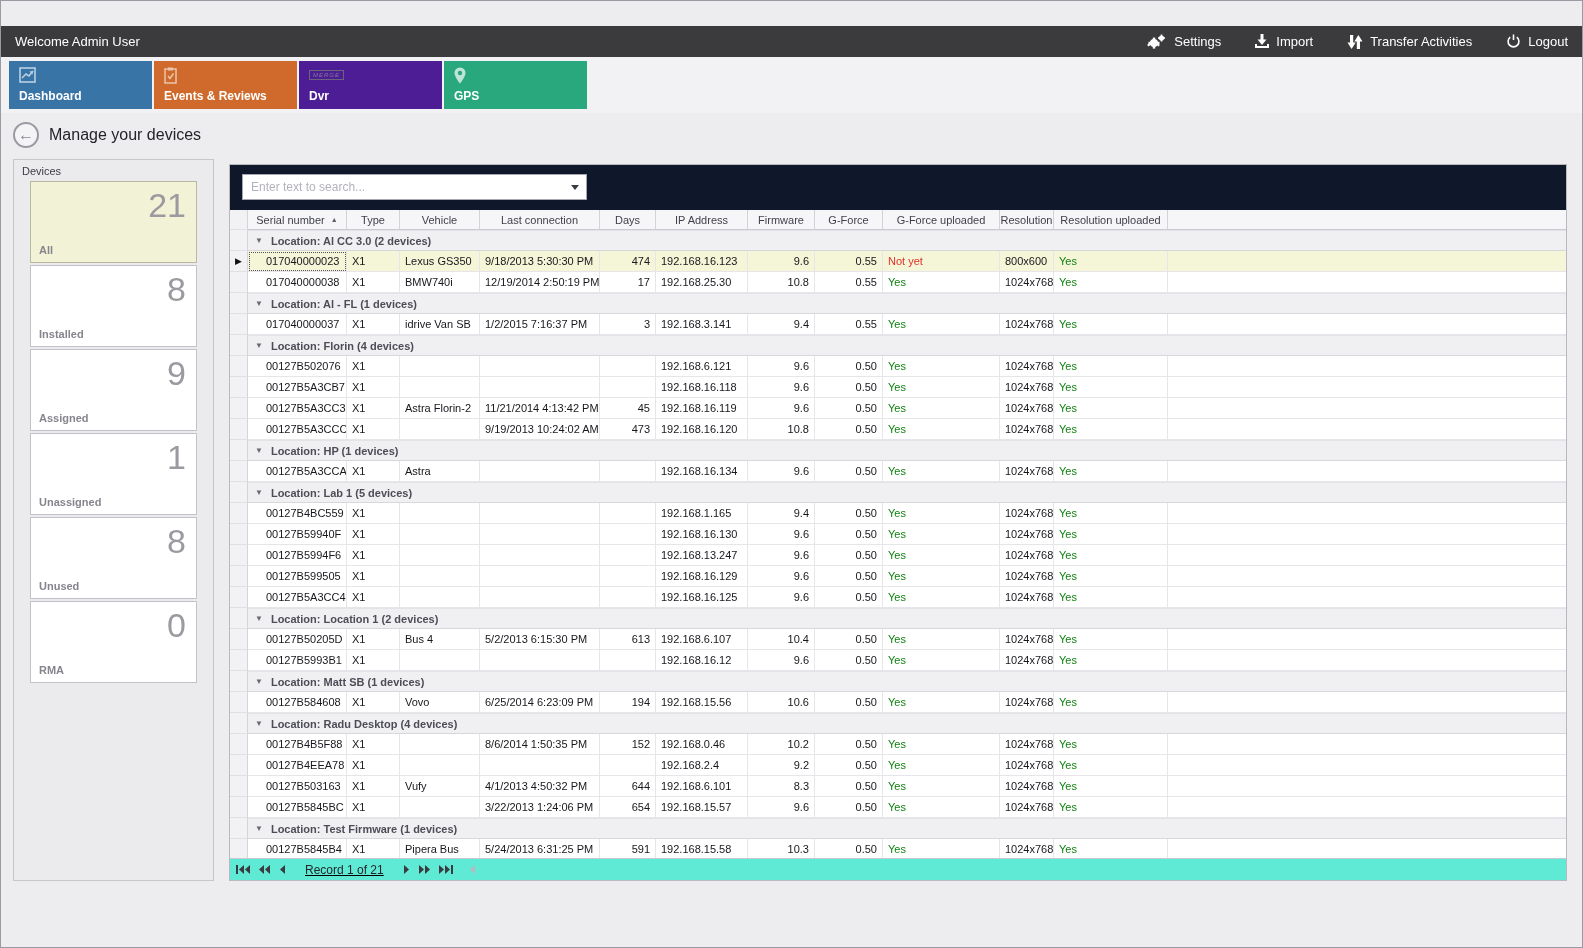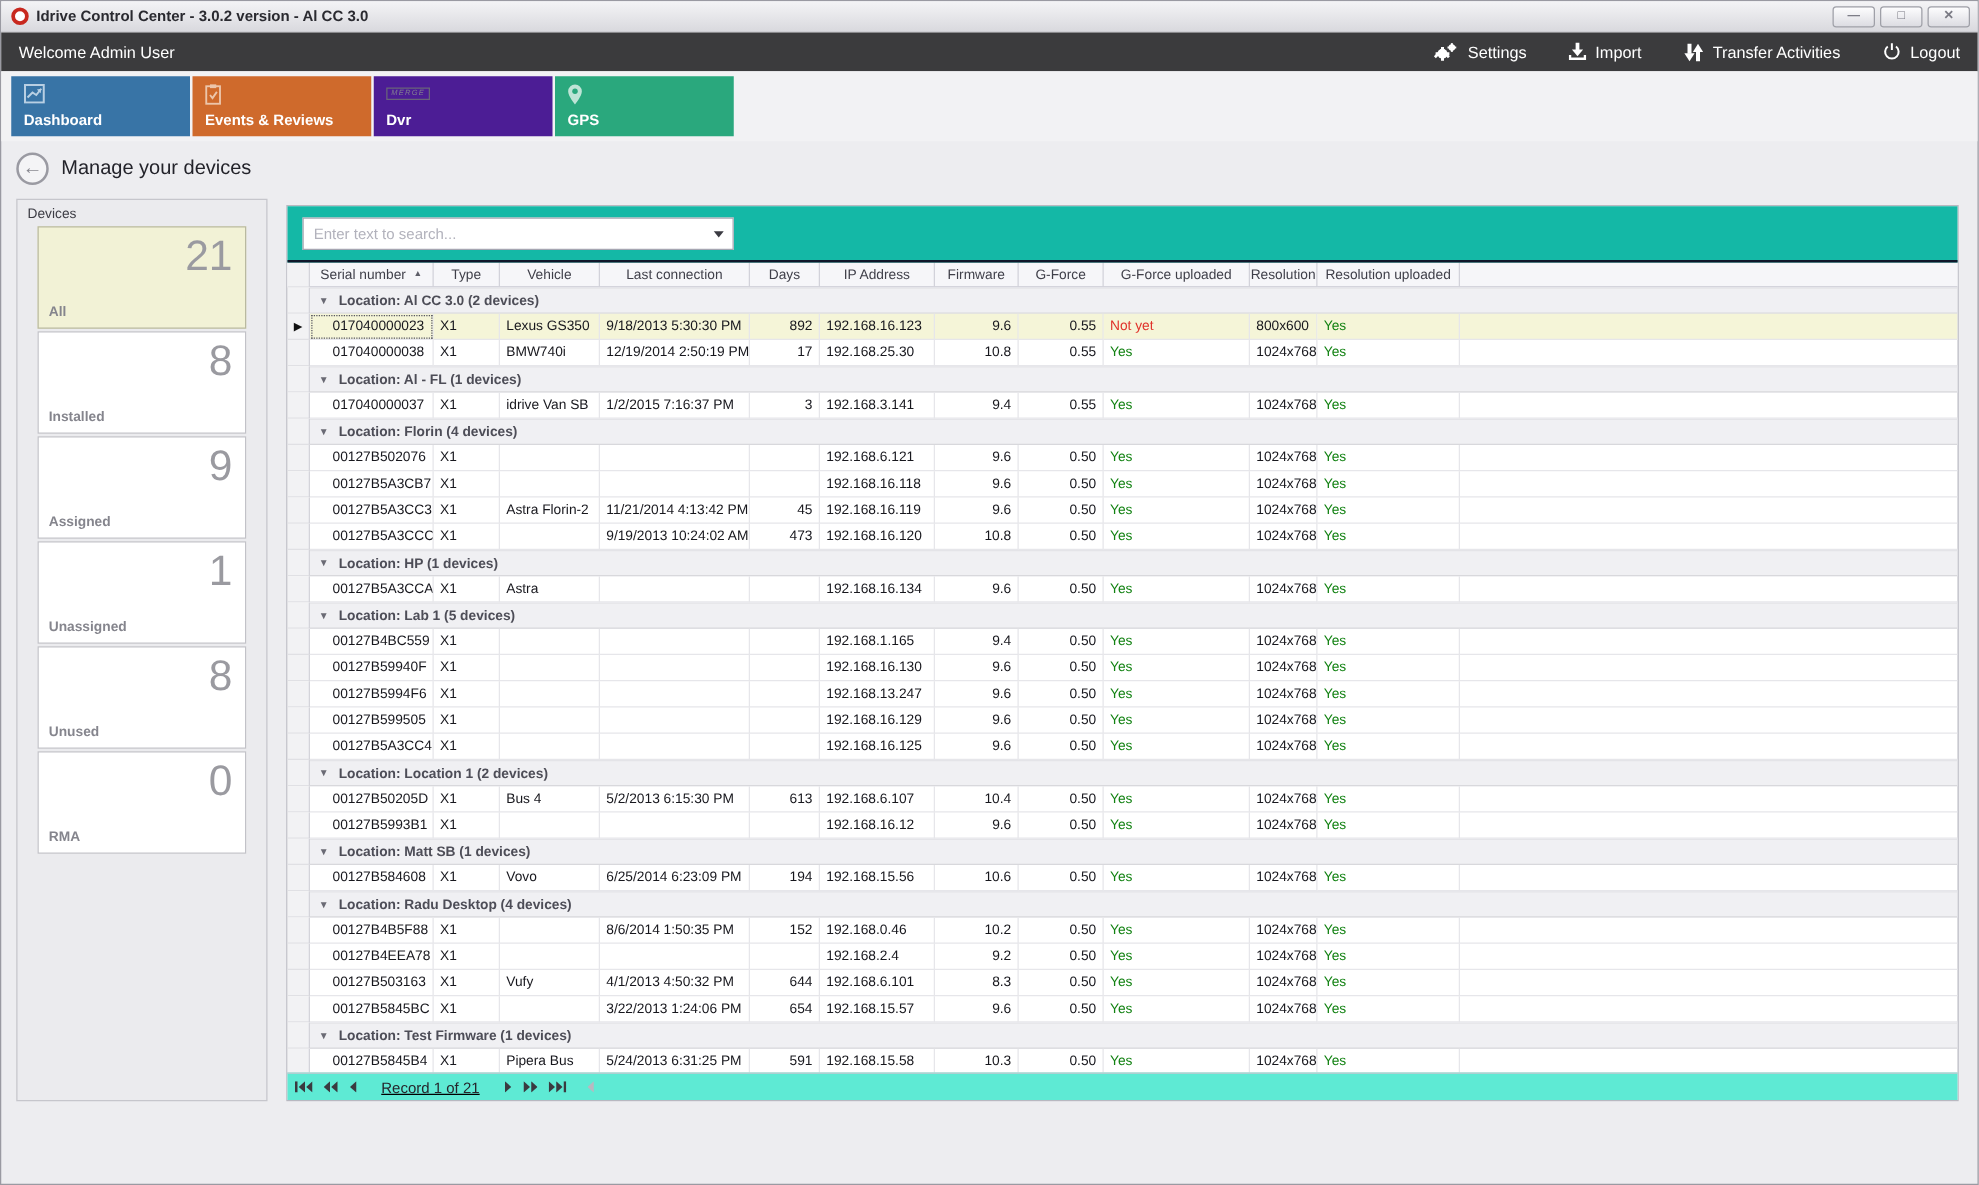--- a/index.html
+++ b/index.html
@@ -46,21 +46,21 @@
   .sidebartitle { font-size:11px; color:#3c3c44; padding:5px 0 4px 8px; }
   .cards { padding:0 16px; display:flex; flex-direction:column; gap:2px; }
   .card { position:relative; height:82px; background:#fff; border:1px solid #c2c2c8; cursor:pointer; }
   .card.selected { background:#f2f2d6; border-color:#b9b9a0; }
   .card-count { position:absolute; right:10px; top:4px; font-size:34px; color:#9a9aa0; }
   .card-label { position:absolute; left:8px; bottom:6px; font-size:11px; font-weight:bold; color:#85858d; }
 
   
   .tablepanel { position:absolute; left:228px; top:163px; width:1338px; height:717px;
     background:#fff; border:1px solid #b8b8c0; display:flex; flex-direction:column; }
-  .searchstrip { height:45px; background:#14b8a6; flex:0 0 auto; position:relative; border-bottom:2px solid #0f172a; }
+  .searchstrip { height:45px; background:#0f172a; flex:0 0 auto; position:relative; border-bottom:4px solid #0f172a; }
   .searchbox { position:absolute; left:12px; top:9px; width:345px; height:26px; background:#fff;
     border:1px solid #a6a6b2; display:flex; align-items:center; }
   .searchbox input { flex:1; border:none; outline:none; font-size:12px; color:#3a3a42; padding:0 8px;
     font-family:"Liberation Sans", sans-serif; background:transparent; }
   .searchbox input::placeholder { color:#b2b2bc; }
   .searcharrow { width:22px; height:100%; display:flex; align-items:center; justify-content:center; cursor:pointer; }
   .searcharrow::after { content:""; border:4px solid transparent; border-top:5px solid #3a3a42; margin-top:4px; }
 
   .gridhead { display:grid; height:20px; flex:0 0 auto; background:#f6f6f9; }
   .hcell { font-size:11px; color:#3f3f49; display:flex; align-items:center; justify-content:center;
@@ -97,29 +97,20 @@
     display:flex; align-items:center; padding-left:40px; }
   .fbtn { height:30px; background:#7d818c; border:1px solid #8e919b; color:#fff; font-size:12px;
     font-family:"Liberation Sans", sans-serif; cursor:pointer; }
   .fbtn.focused { outline:2px solid #fff; outline-offset:3px; }
 </style>
 </head>
 <body>
 
 <div class="window">
 
-  <div class="titlebar">
-    <div class="appicon"></div>
-    <div class="titletext">Idrive Control Center - 3.0.2 version - Al CC 3.0</div>
-    <div class="winbtns">
-      <div class="winbtn">—</div>
-      <div class="winbtn">□</div>
-      <div class="winbtn">✕</div>
-    </div>
-  </div>
 
   <div class="welcomebar">
     <div class="welcome">Welcome Admin User</div>
     <div class="menu">
       <div class="menuitem">
         <span>
             <svg width="20" height="16" viewBox="0 0 20 16" fill="#fff">
               <circle cx="7" cy="9" r="4"></circle>
               <circle cx="7" cy="9" r="1.6" fill="#3b3b3d"></circle>
               <rect x="5.8" y="3.6" width="2.4" height="11"></rect>
@@ -298,21 +289,21 @@
           </div>
         </div>
         <div class="grow sel" style="grid-template-columns: 18px 99px 53px 80px 120px 56px 92px 67px 68px 117px 54px 114px 1fr;">
           <div class="gut">
             <span class="rowptr">▶</span>
           </div>
           <div class="cell serial">017040000023</div>
           <div class="cell">X1</div>
           <div class="cell">Lexus GS350</div>
           <div class="cell">9/18/2013 5:30:30 PM</div>
-          <div class="cell right">892</div>
+          <div class="cell right">474</div>
           <div class="cell">192.168.16.123</div>
           <div class="cell right">9.6</div>
           <div class="cell right">0.55</div>
           <div class="cell notyet">Not yet</div>
           <div class="cell">800x600</div>
           <div class="cell yes">Yes</div>
           <div class="cell fill"></div>
         </div>
         <div class="grow" style="grid-template-columns: 18px 99px 53px 80px 120px 56px 92px 67px 68px 117px 54px 114px 1fr;">
           <div class="gut"></div>

